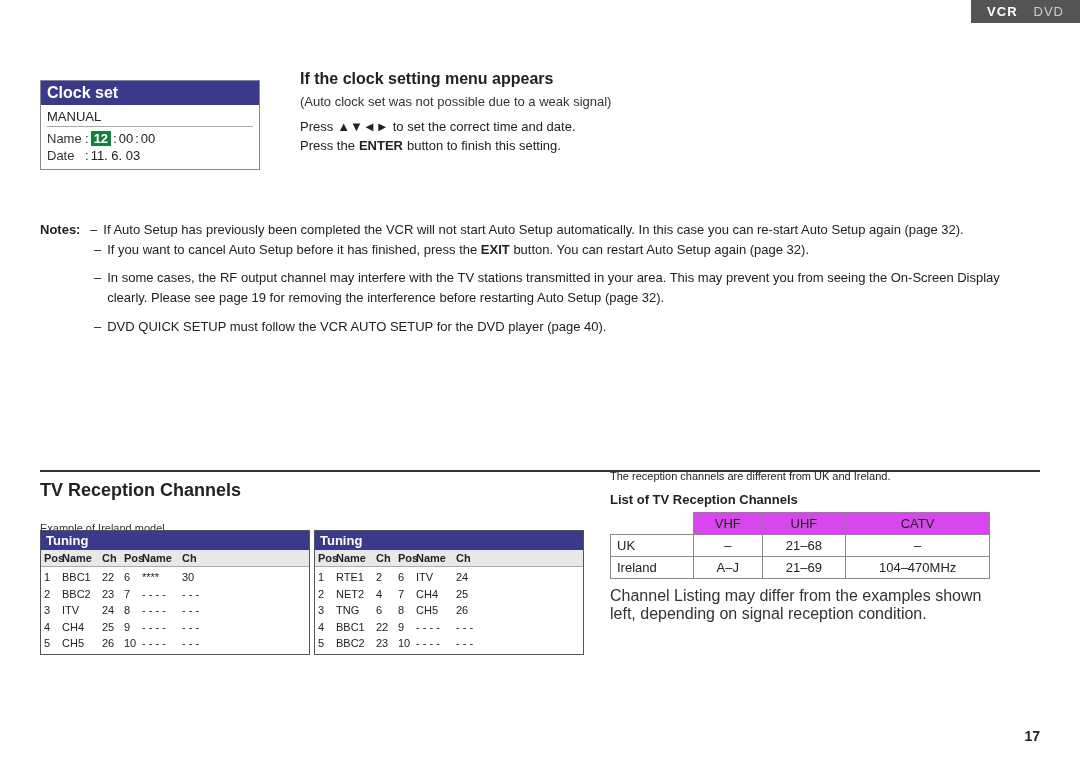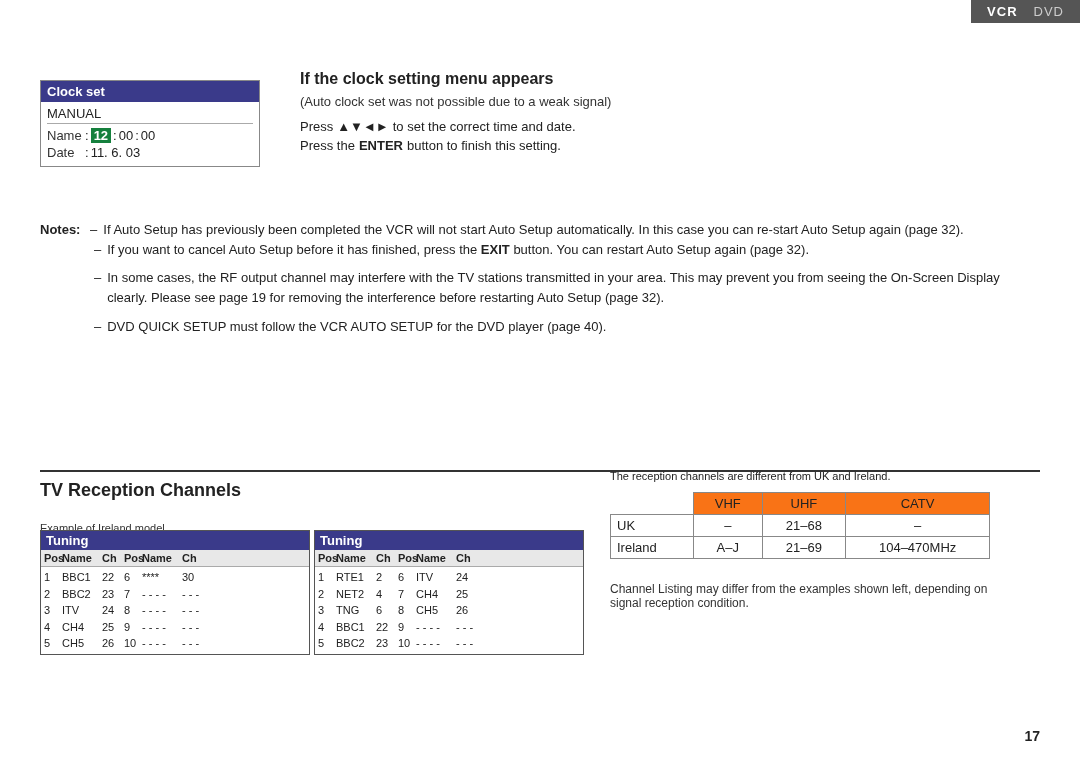--- a/index.html
+++ b/index.html
@@ -51,21 +51,21 @@
       position: absolute;
       top: 40px;
       left: 0;
       width: 220px;
       border: 1px solid #888;
     }
     .clock-box-header {
       background: #3a3a8a;
       color: #fff;
       font-weight: bold;
-      font-size: 13px;
+      font-size: 16px;
       padding: 3px 6px;
     }
     .clock-box-body {
       background: #fff;
       padding: 4px 6px 6px 6px;
       border-top: none;
     }
     .clock-mode {
       font-size: 13px;
       margin-bottom: 4px;
@@ -233,35 +233,35 @@
       font-size: 13px;
       width: 380px;
     }
     .reception-table th,
     .reception-table td {
       border: 1px solid #888;
       padding: 3px 10px;
       text-align: center;
     }
     .reception-table th {
-      background: #f97316;
+      background: #d946ef;
       font-weight: normal;
     }
     .reception-table td:first-child {
       text-align: left;
       padding-left: 6px;
     }
     .reception-table th:first-child {
       background: #fff;
       border: none;
     }
 
     .channel-note {
-      font-size: 12px;
-      margin-top: 23px;
+      font-size: 16px;
+      margin-top: 8px;
       color: #333;
       max-width: 380px;
     }
 
     
     .page-number {
       position: absolute;
       bottom: 0;
       right: 0;
       font-size: 14px;
@@ -459,20 +459,21 @@
               <span>10</span>
               <span>- - - -</span>
               <span>- - -</span>
             </div>
           </div>
       </div>
     </div>
 
     <div class="right-info">
       <div class="reception-note">The reception channels are different from UK and Ireland.</div>
+      <div class="list-title">List of TV Reception Channels</div>
       <table class="reception-table" id="reception-table">
         <thead>
           <tr id="reception-header-row">
               <th></th>
               <th>VHF</th>
               <th>UHF</th>
               <th>CATV</th>
             </tr>
         </thead>
         <tbody id="reception-table-body">

